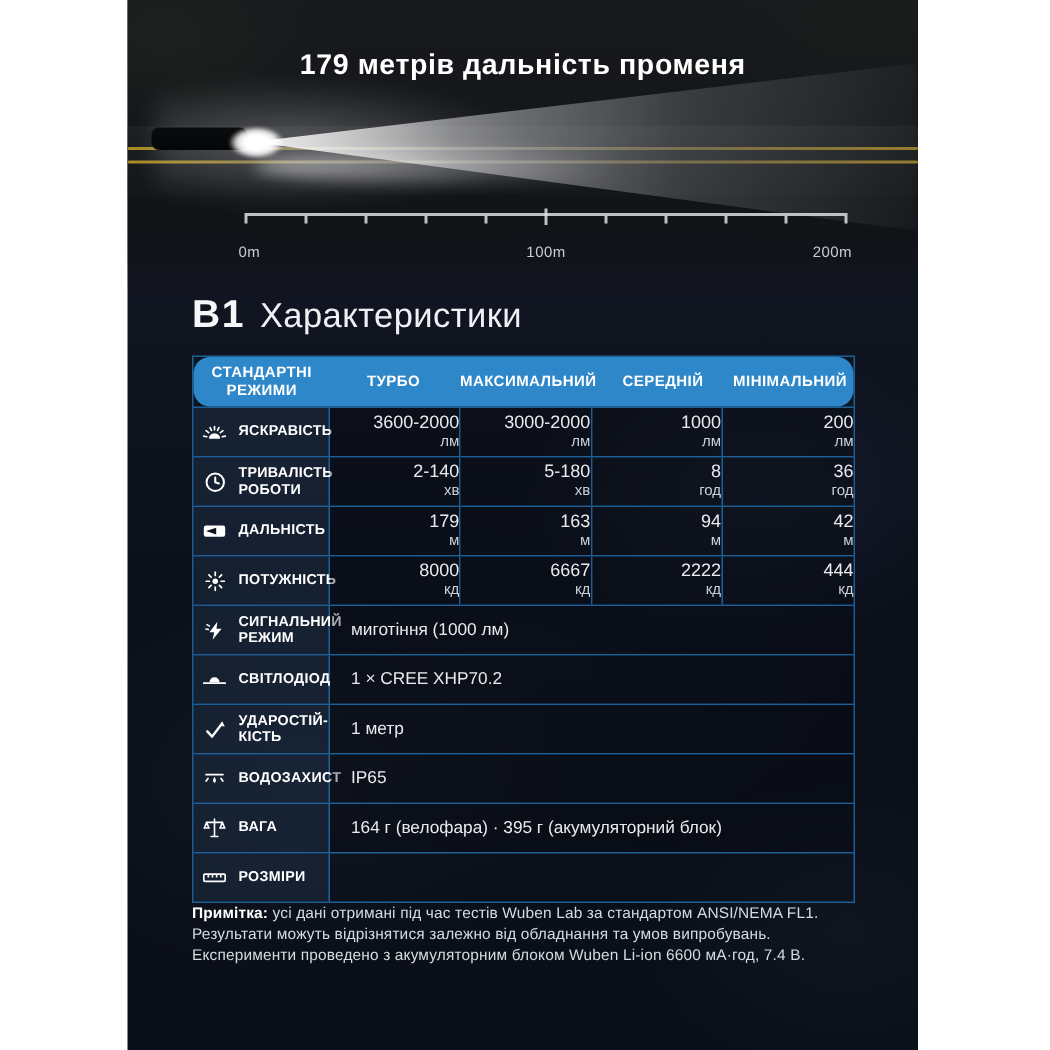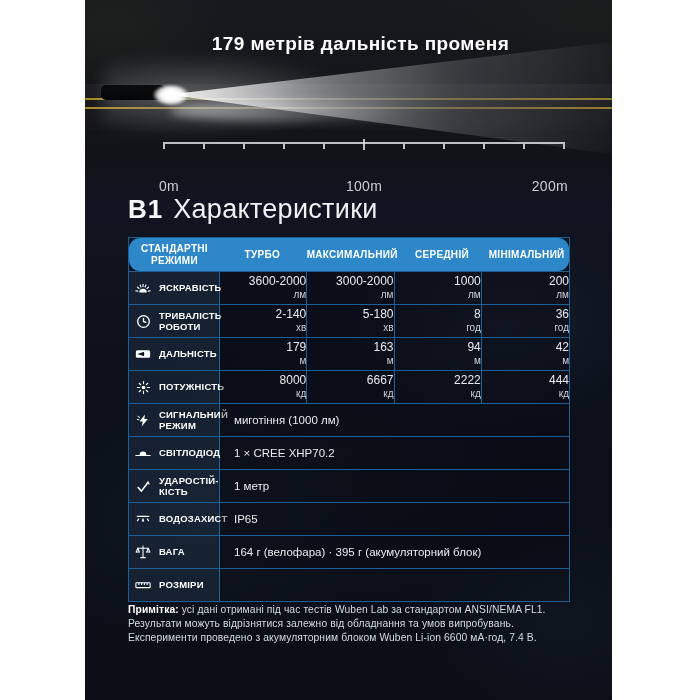--- a/index.html
+++ b/index.html
@@ -40,38 +40,38 @@
     clip-path:polygon(0 47%, 100% 0%, 100% 100%);
     background:linear-gradient(90deg, rgba(255,255,255,0.92) 0%, rgba(255,255,255,0.45) 30%,
       rgba(255,255,255,0.16) 65%, rgba(255,255,255,0.03) 100%); }
   .road-reflect { position:absolute; left:85px; top:100px; width:290px; height:22px; filter:blur(5px);
     border-radius:50%; background:linear-gradient(90deg, rgba(255,255,255,0.5), transparent 85%); }
   .bike-silhouette { position:absolute; left:16px; top:85px; width:64px; height:15px;
     border-radius:5px; background:linear-gradient(180deg,#0a0b0d,#050607); }
   .hotspot { position:absolute; left:62px; top:81px; width:48px; height:28px; filter:blur(1px);
     background:radial-gradient(closest-side, #ffffff 0 35%, rgba(255,255,255,0.85) 55%, transparent 78%); }
 
-  .headline { position:absolute; left:12px; top:33px; width:100%; text-align:center;
+  .headline { position:absolute; left:0; top:33px; width:100%; text-align:center;
     color:#ffffff; font-size:19px; font-weight:700; letter-spacing:0.4px; }
 
   
   .scale { position:absolute; left:78px; top:142px; width:402px; }
   .scale-line { border-top:2px solid rgba(218,223,227,0.85); }
   .scale-ticks { display:flex; justify-content:space-between; height:10px; }
   .scale-ticks .tick { width:2px; height:5px; background:rgba(218,223,227,0.85); }
   .scale-ticks .tick.major { height:11px; margin-top:-5px; }
-  .scale-labels { position:relative; height:14px; margin-top:24px;
-    color:#c9ced3; font-size:14px; letter-spacing:0.3px; }
+  .scale-labels { position:relative; height:14px; margin-top:9px;
+    color:#c9ced3; font-size:10px; letter-spacing:0.3px; }
   .scale-labels .sl { position:absolute; top:0; }
   .sl-0 { left:-4px; } .sl-1 { left:50%; transform:translateX(-50%); } .sl-2 { right:-3px; }
 
   
   .section-title { position:absolute; left:43px; top:194px; display:flex; align-items:baseline; gap:10px; }
   .model-name { color:#f5f7f9; font-size:26px; font-weight:900; letter-spacing:1px; }
-  .section-name { color:#eef1f4; font-size:27px; font-weight:400; letter-spacing:0.3px; }
+  .section-name { color:#eef1f4; font-size:23px; font-weight:400; letter-spacing:0.3px; }
 
   
   .spec-table { position:absolute; left:43px; top:237px; width:442px;
     border:1px solid rgba(32,115,182,0.8); }
   .thead { display:grid; grid-template-columns:91px repeat(4,1fr); height:33px;
     background:#2e87c9;border-radius:11px; }
   .th { display:flex; align-items:center; justify-content:center; text-align:center;
     color:#ffffff; font-size:10px; font-weight:700; letter-spacing:0.3px; line-height:1.15; padding:0 2px; }
   .trow { display:grid; height:33px; border-top:1px solid rgba(32,115,182,0.8); }
   .trow.cols4 { grid-template-columns:91px repeat(4,1fr); }

